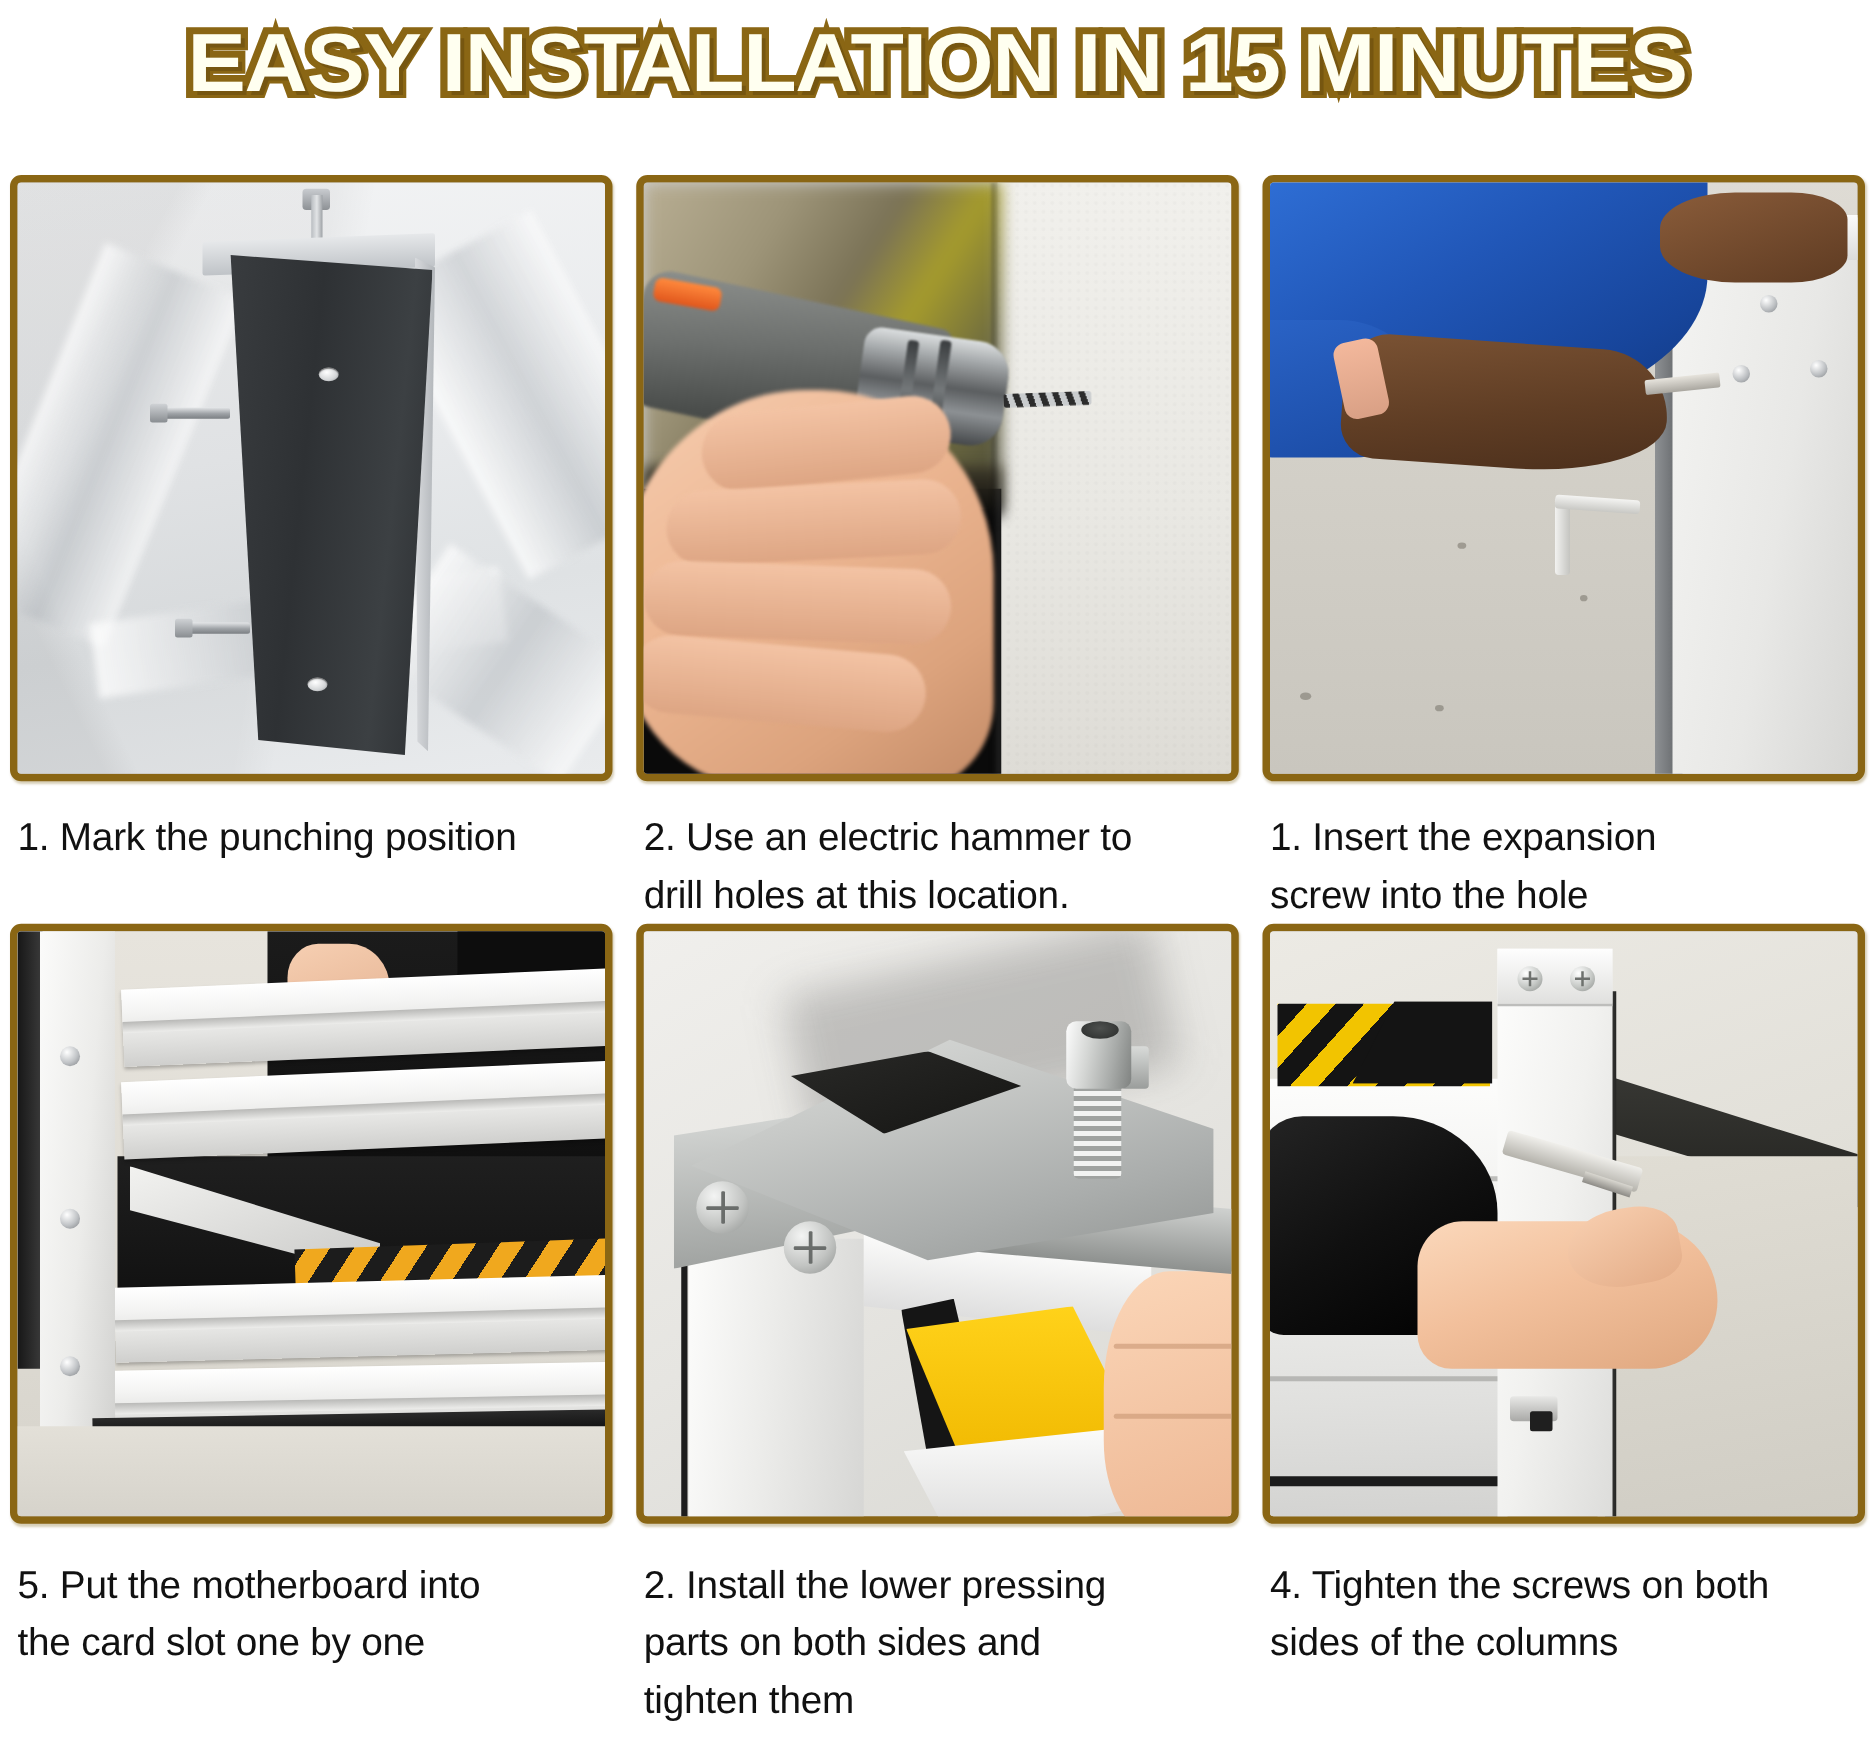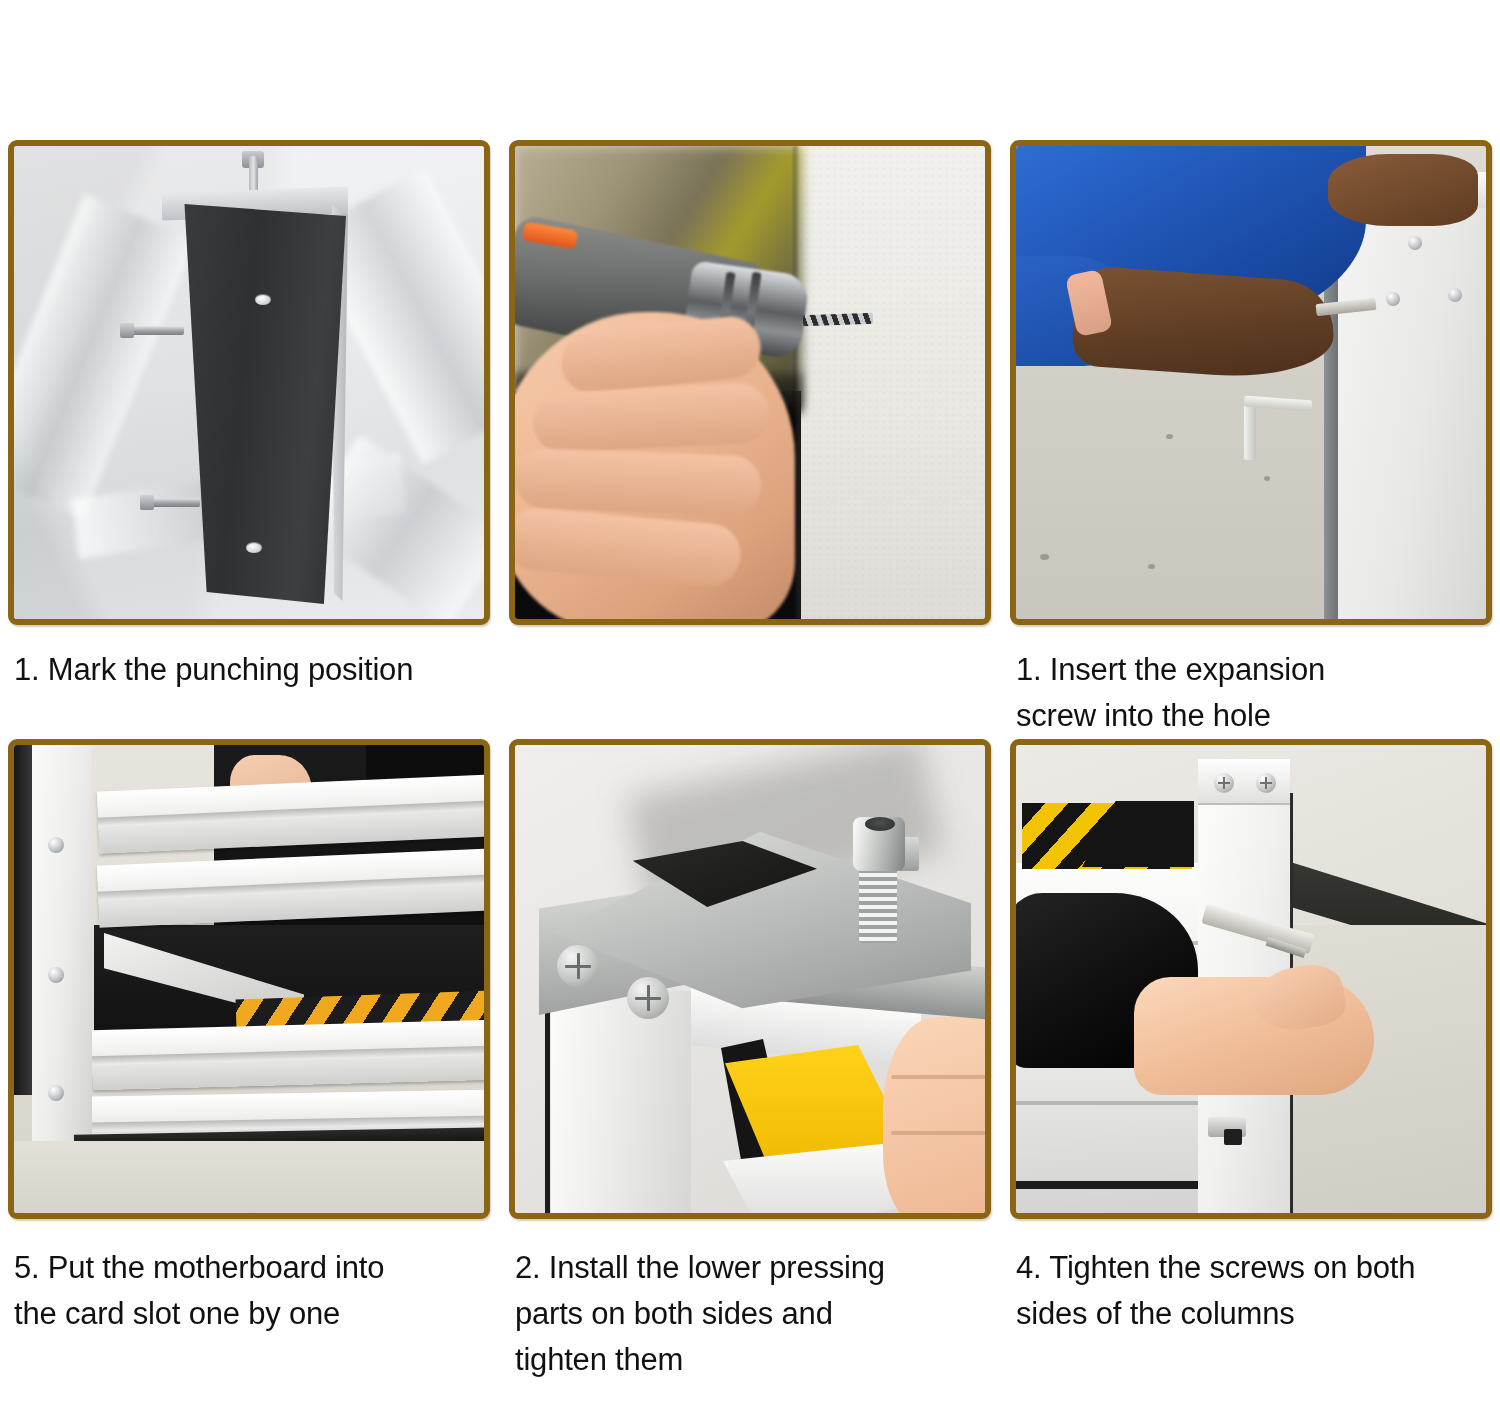--- a/index.html
+++ b/index.html
@@ -706,20 +706,23 @@
     width: 18px; height: 16px;
     background: #1f1f1f;
     border-radius: 2px;
   }
 </style>
 </head>
 <body>
 
 <div class="page">
 
+  <div class="title-bar">
+    <div class="title-text">EASY INSTALLATION IN 15 MINUTES</div>
+  </div>
 
   <div class="grid">
 
     <div class="cell">
       <div class="photo-frame">
         <div class="photo">
           <div class="p1-bg"></div>
           <div class="p1-fold" style="left:10px;top:60px;width:120px;height:300px;transform:rotate(22deg);"></div>
           <div class="p1-fold" style="left:340px;top:40px;width:140px;height:260px;transform:rotate(-28deg);"></div>
           <div class="p1-fold" style="left:60px;top:330px;width:330px;height:60px;transform:rotate(-8deg);"></div>
@@ -753,20 +756,22 @@
           <div class="p2-chuck-ring" style="left:206px;"></div>
           <div class="p2-chuck-ring" style="left:232px;"></div>
           <div class="p2-bit"></div>
           <div class="p2-hand"></div>
           <div class="p2-finger f1"></div>
           <div class="p2-finger f2"></div>
           <div class="p2-finger f3"></div>
           <div class="p2-finger f4"></div>
         </div>
       </div>
+      <div class="caption">2. Use an electric hammer to
+drill holes at this location.</div>
     </div>
 
     <div class="cell">
       <div class="photo-frame">
         <div class="photo">
           <div class="p3-floor"></div>
           <div class="p3-floor-spot" style="left:150px;top:288px;width:7px;height:5px;"></div>
           <div class="p3-floor-spot" style="left:248px;top:330px;width:6px;height:5px;"></div>
           <div class="p3-floor-spot" style="left:24px;top:408px;width:9px;height:6px;"></div>
           <div class="p3-floor-spot" style="left:132px;top:418px;width:7px;height:5px;"></div>

